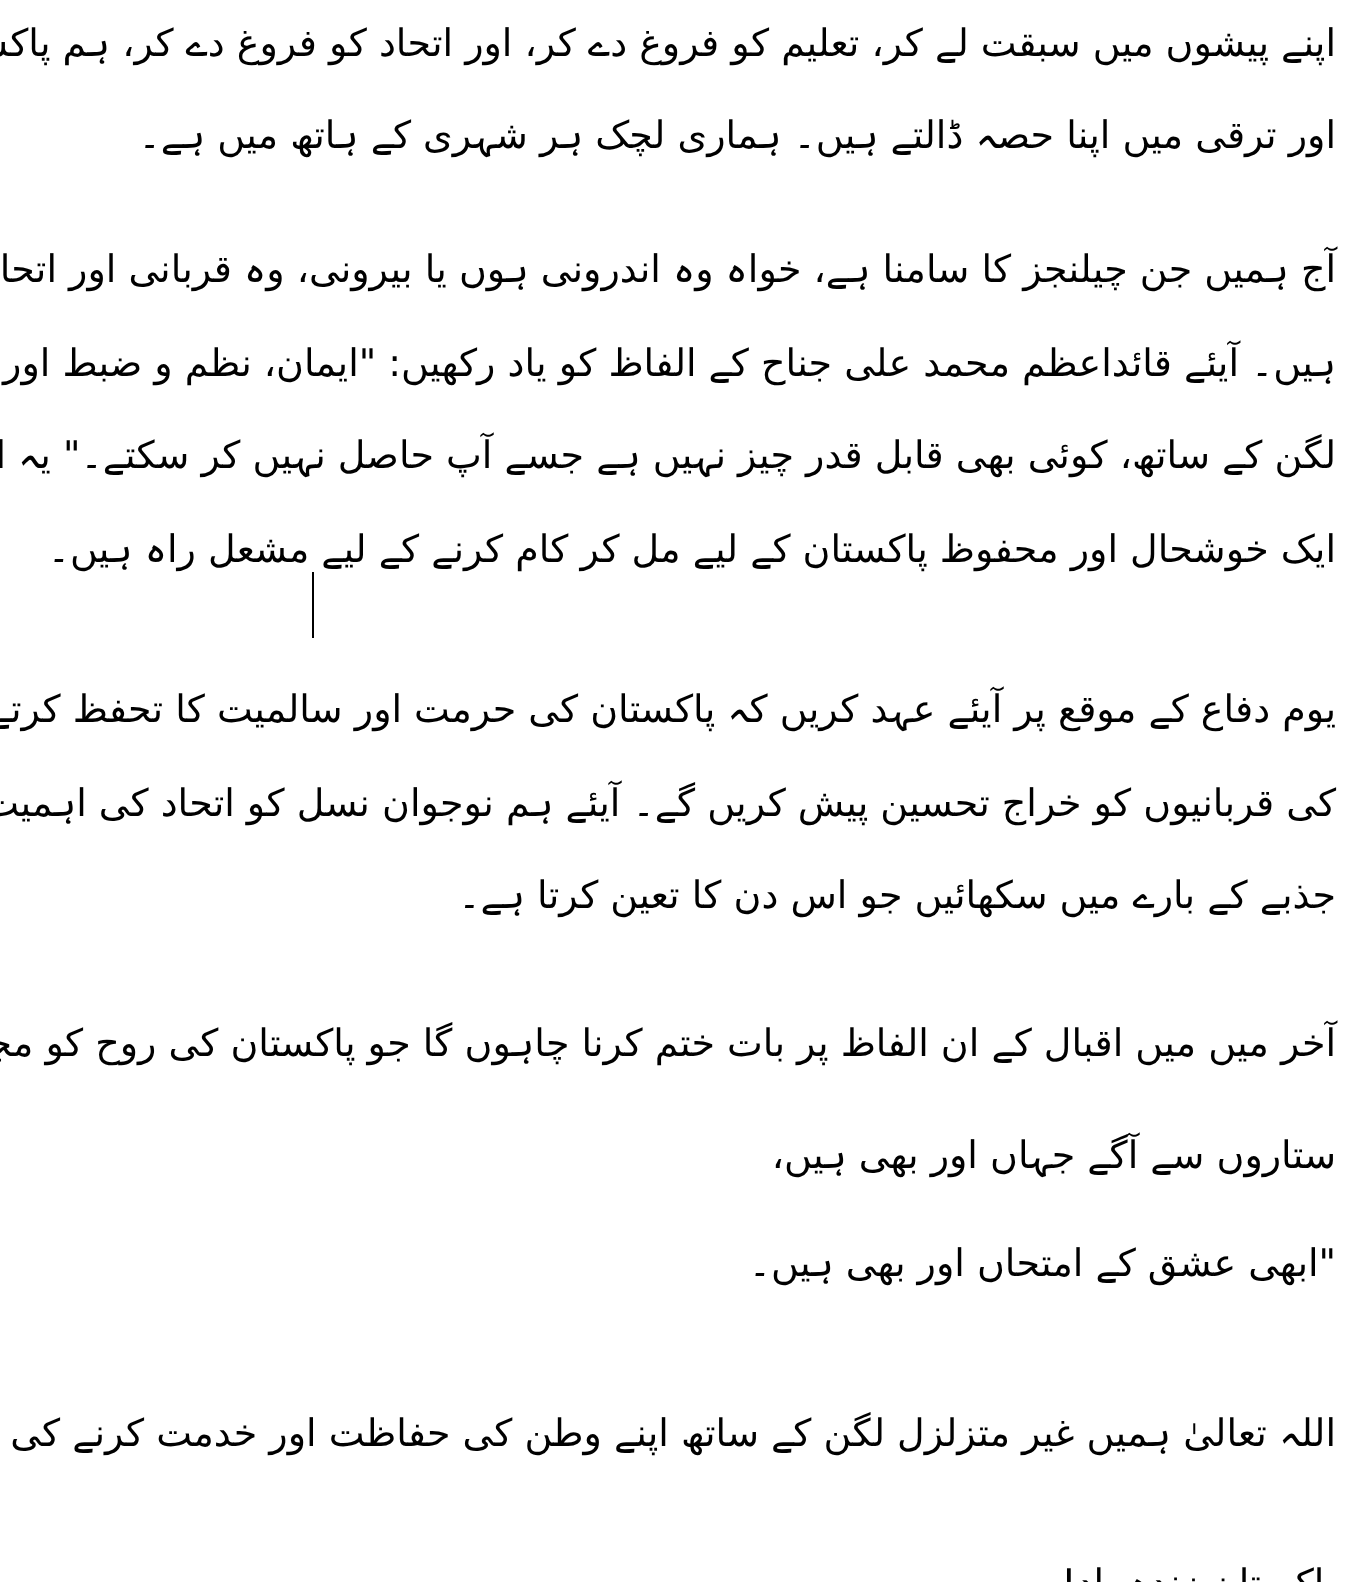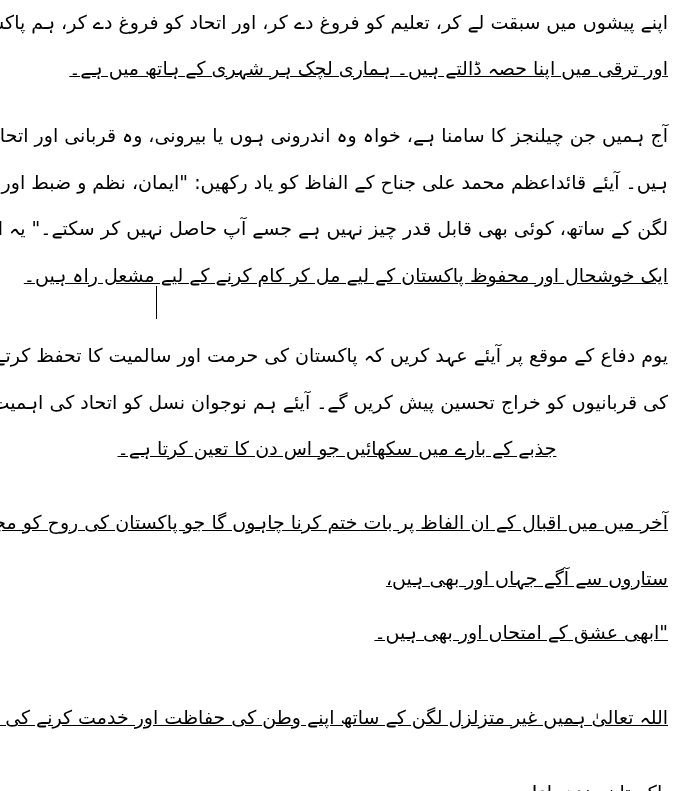--- a/index.html
+++ b/index.html
@@ -33,21 +33,20 @@
     white-space: nowrap;
     direction: rtl;
     unicode-bidi: plaintext;
   }
   .line.justify {
     text-align: justify;
     text-align-last: justify;
   }
   .line.start {
     text-align: right;
-    text-decoration: underline;
   }
   .cursor {
     position: absolute;
     left: 156px;
     top: 286px;
     width: 1px;
     height: 33px;
     background: #000000;
   }
 </style>
@@ -59,21 +58,21 @@
   <div class="line justify" style="top:2px;">اپنے پیشوں میں سبقت لے کر، تعلیم کو فروغ دے کر، اور اتحاد کو فروغ دے کر، ہم پاکستان کی مضبوطی</div>
   <div class="line start" style="top:48px;">اور ترقی میں اپنا حصہ ڈالتے ہیں۔ ہماری لچک ہر شہری کے ہاتھ میں ہے۔</div>
 
   <div class="line justify" style="top:115px;">آج ہمیں جن چیلنجز کا سامنا ہے، خواہ وہ اندرونی ہوں یا بیرونی، وہ قربانی اور اتحاد کے جذبے کا تقاضا کرتے</div>
   <div class="line justify" style="top:162px;">ہیں۔ آیئے قائداعظم محمد علی جناح کے الفاظ کو یاد رکھیں: "ایمان، نظم و ضبط اور فرض کے لیے بے لوث</div>
   <div class="line justify" style="top:208px;">لگن کے ساتھ، کوئی بھی قابل قدر چیز نہیں ہے جسے آپ حاصل نہیں کر سکتے۔" یہ الفاظ ہمارے لیے</div>
   <div class="line start" style="top:255px;">ایک خوشحال اور محفوظ پاکستان کے لیے مل کر کام کرنے کے لیے مشعل راہ ہیں۔</div>
 
   <div class="line justify" style="top:335px;">یوم دفاع کے موقع پر آیئے عہد کریں کہ پاکستان کی حرمت اور سالمیت کا تحفظ کرتے ہوئے اپنے شہداء</div>
   <div class="line justify" style="top:382px;">کی قربانیوں کو خراج تحسین پیش کریں گے۔ آیئے ہم نوجوان نسل کو اتحاد کی اہمیت اور حب الوطنی کے</div>
-  <div class="line start" style="top:428px;text-align:center;">جذبے کے بارے میں سکھائیں جو اس دن کا تعین کرتا ہے۔</div>
+  <div class="line start" style="top:428px;">جذبے کے بارے میں سکھائیں جو اس دن کا تعین کرتا ہے۔</div>
 
   <div class="line start" style="top:502px;">آخر میں میں اقبال کے ان الفاظ پر بات ختم کرنا چاہوں گا جو پاکستان کی روح کو مجسم ہیں:</div>
 
   <div class="line start" style="top:558px;">ستاروں سے آگے جہاں اور بھی ہیں،</div>
 
   <div class="line start" style="top:612px;">"ابھی عشق کے امتحاں اور بھی ہیں۔</div>
 
   <div class="line start" style="top:697px;">اللہ تعالیٰ ہمیں غیر متزلزل لگن کے ساتھ اپنے وطن کی حفاظت اور خدمت کرنے کی توفیق عطا فرمائے۔</div>
 
   <div class="line start" style="top:772px;">پاکستان زندہ باد!</div>

